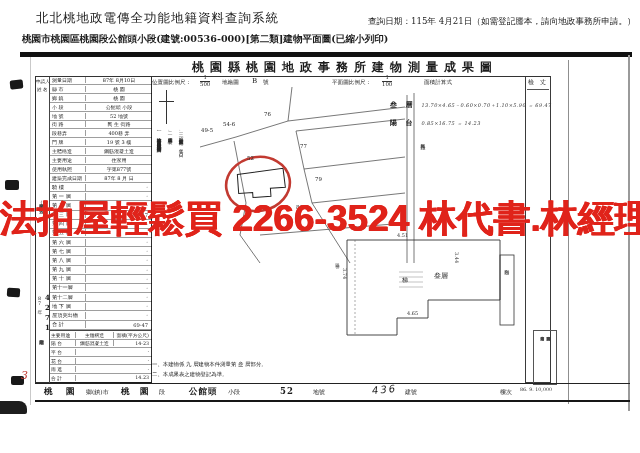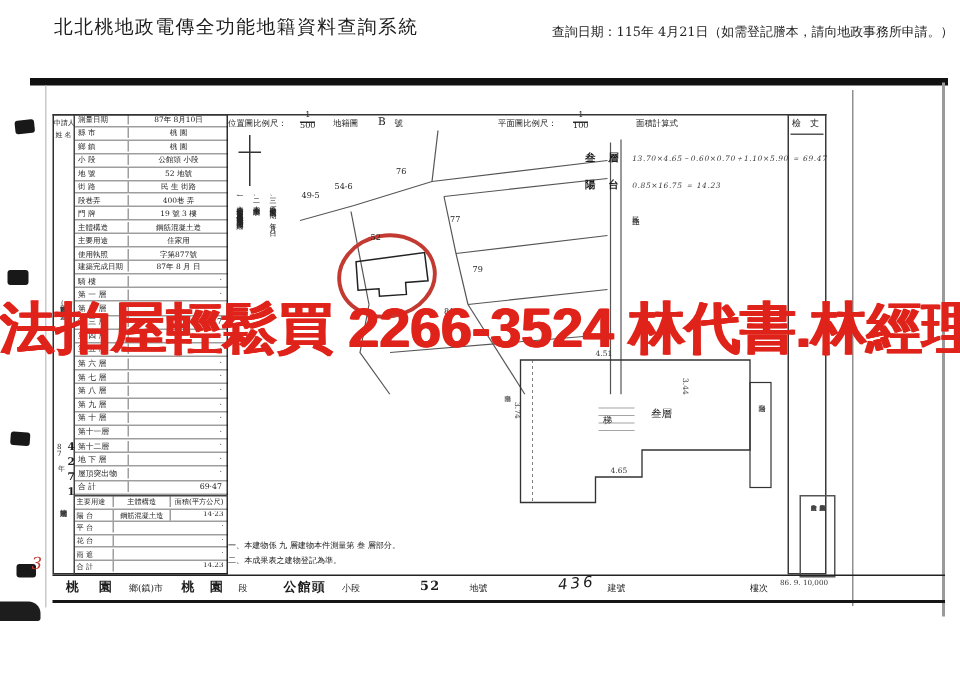--- a/index.html
+++ b/index.html
@@ -85,31 +85,33 @@
   #pen-mark{left:21px;top:369px;font-size:11px;color:#c23a31;font-style:italic;}
   #corner-blob{left:0;top:401px;width:27px;height:13px;background:#1d1d1d;border-radius:0 8px 2px 0;}
 </style>
 </head>
 <body>
 
 <div id="page">
 
   <div class="abs" id="sys-title">北北桃地政電傳全功能地籍資料查詢系統</div>
   <div class="abs" id="query-date">查詢日期：115年 4月21日（如需登記謄本，請向地政事務所申請。）</div>
+  <div class="abs" id="subtitle">桃園市桃園區桃園段公館頭小段(建號:00536-000)[第二類]建物平面圖(已縮小列印)</div>
 
   <div class="abs" id="topbar"></div>
   <div class="abs" id="scan-left"></div>
   <div class="abs" id="scan-right"></div>
   <div class="abs" id="fold-line"></div>
 
   <div class="punch" style="left:10px;top:80px;width:13px;height:9px;transform:rotate(-6deg);"></div>
   <div class="punch" style="left:5px;top:180px;width:14px;height:10px;"></div>
   <div class="punch" style="left:7px;top:288px;width:13px;height:9px;transform:rotate(4deg);"></div>
   <div class="punch" style="left:11px;top:376px;width:13px;height:9px;"></div>
 
+  <div class="abs" id="doc-title">桃園縣桃園地政事務所建物測量成果圖</div>
 
   <span class="sc" style="left:152px;">位置圖比例尺：</span>
   <span class="frac" style="left:200px;"><span class="num">1</span><span>500</span></span>
   <span class="sc" style="left:222px;">地籍圖</span>
   <span class="sc" style="left:252px;font-size:7px;top:77px;">B</span>
   <span class="sc" style="left:263px;">號</span>
   <span class="sc" style="left:332px;">平面圖比例尺：</span>
   <span class="frac" style="left:382px;"><span class="num">1</span><span>100</span></span>
   <span class="sc" style="left:424px;">面積計算式</span>
 

